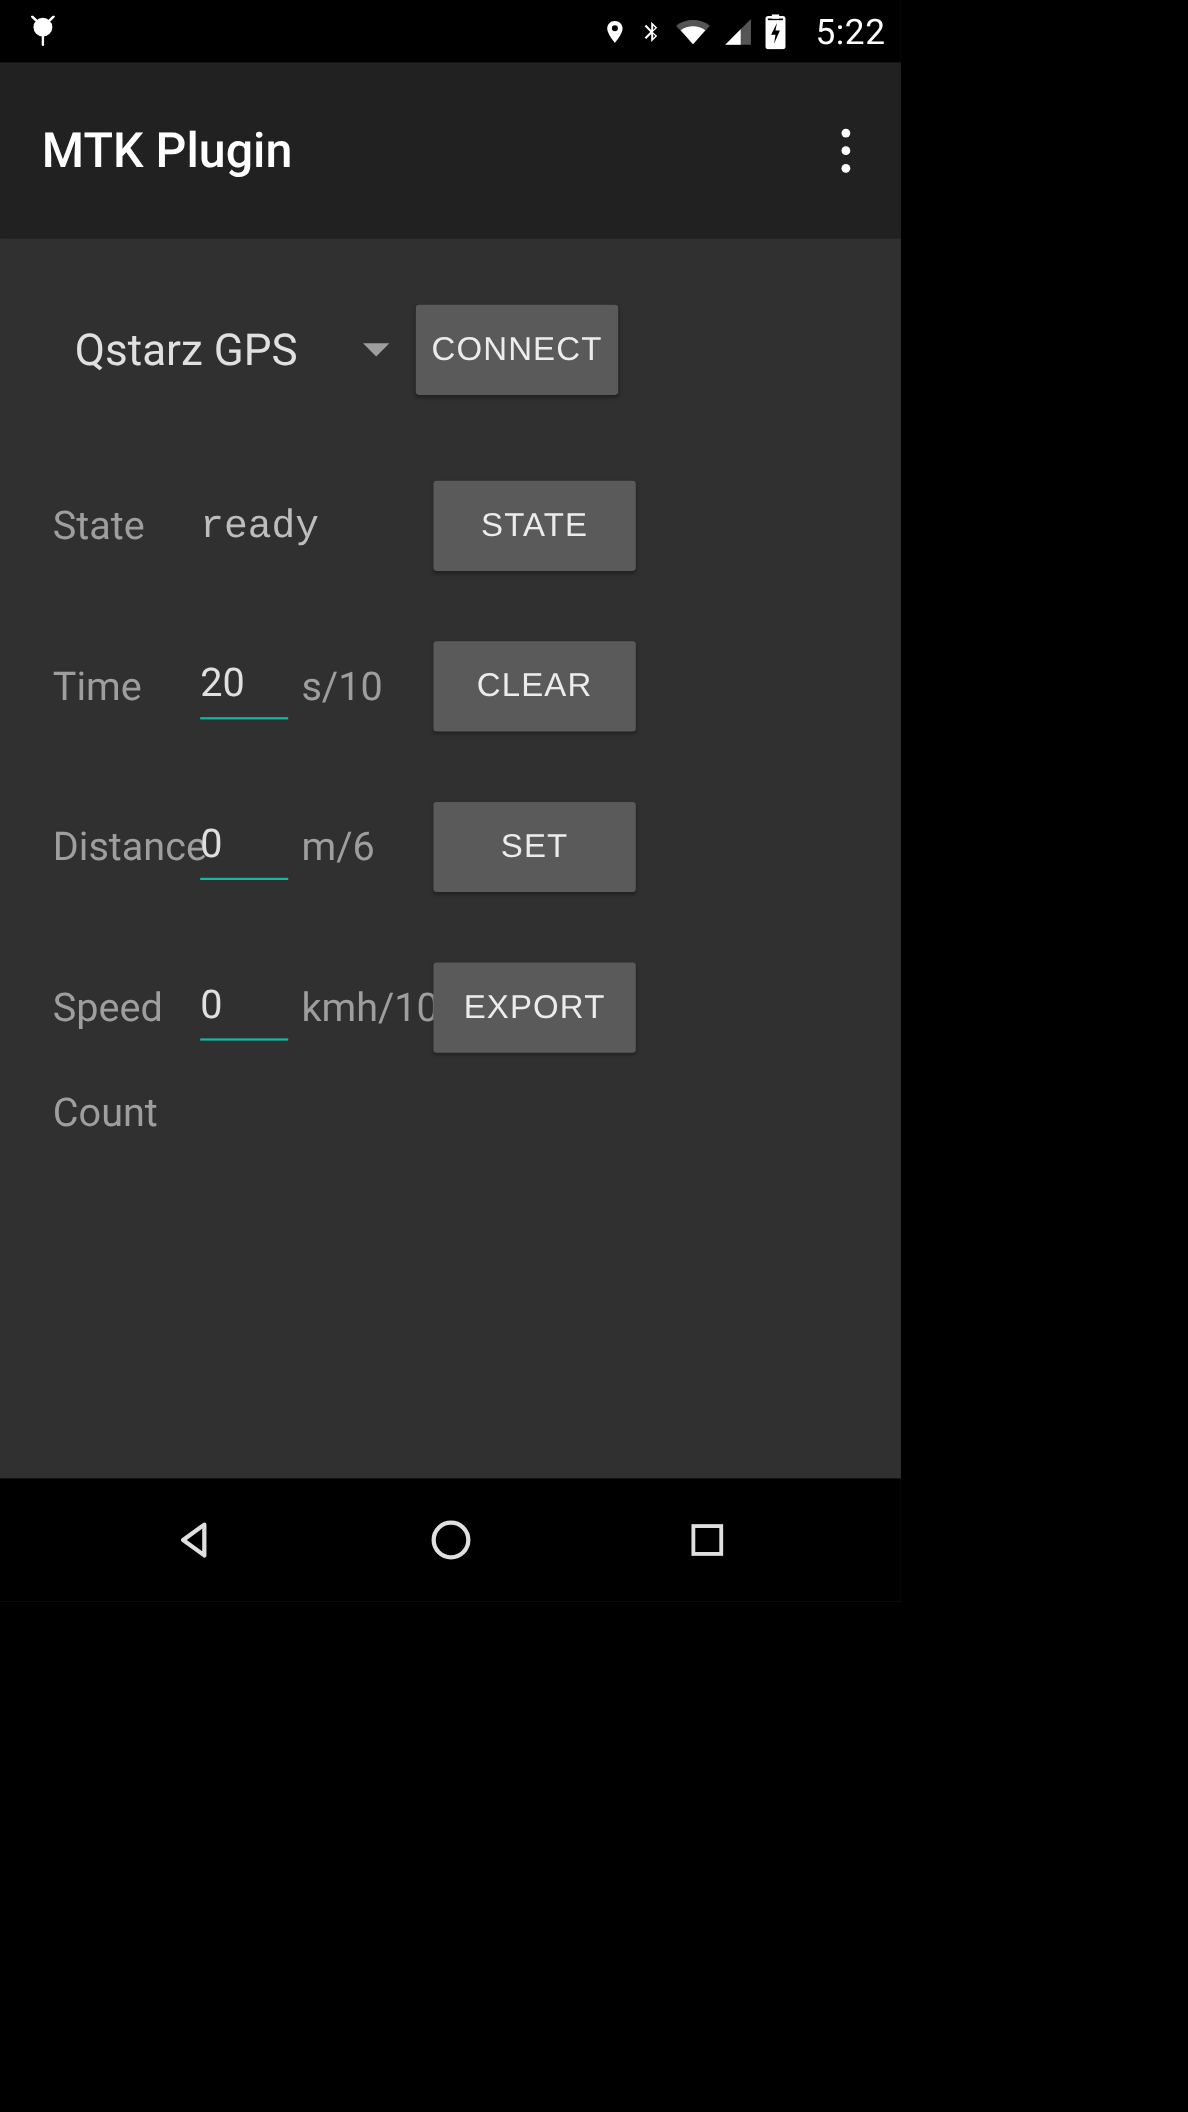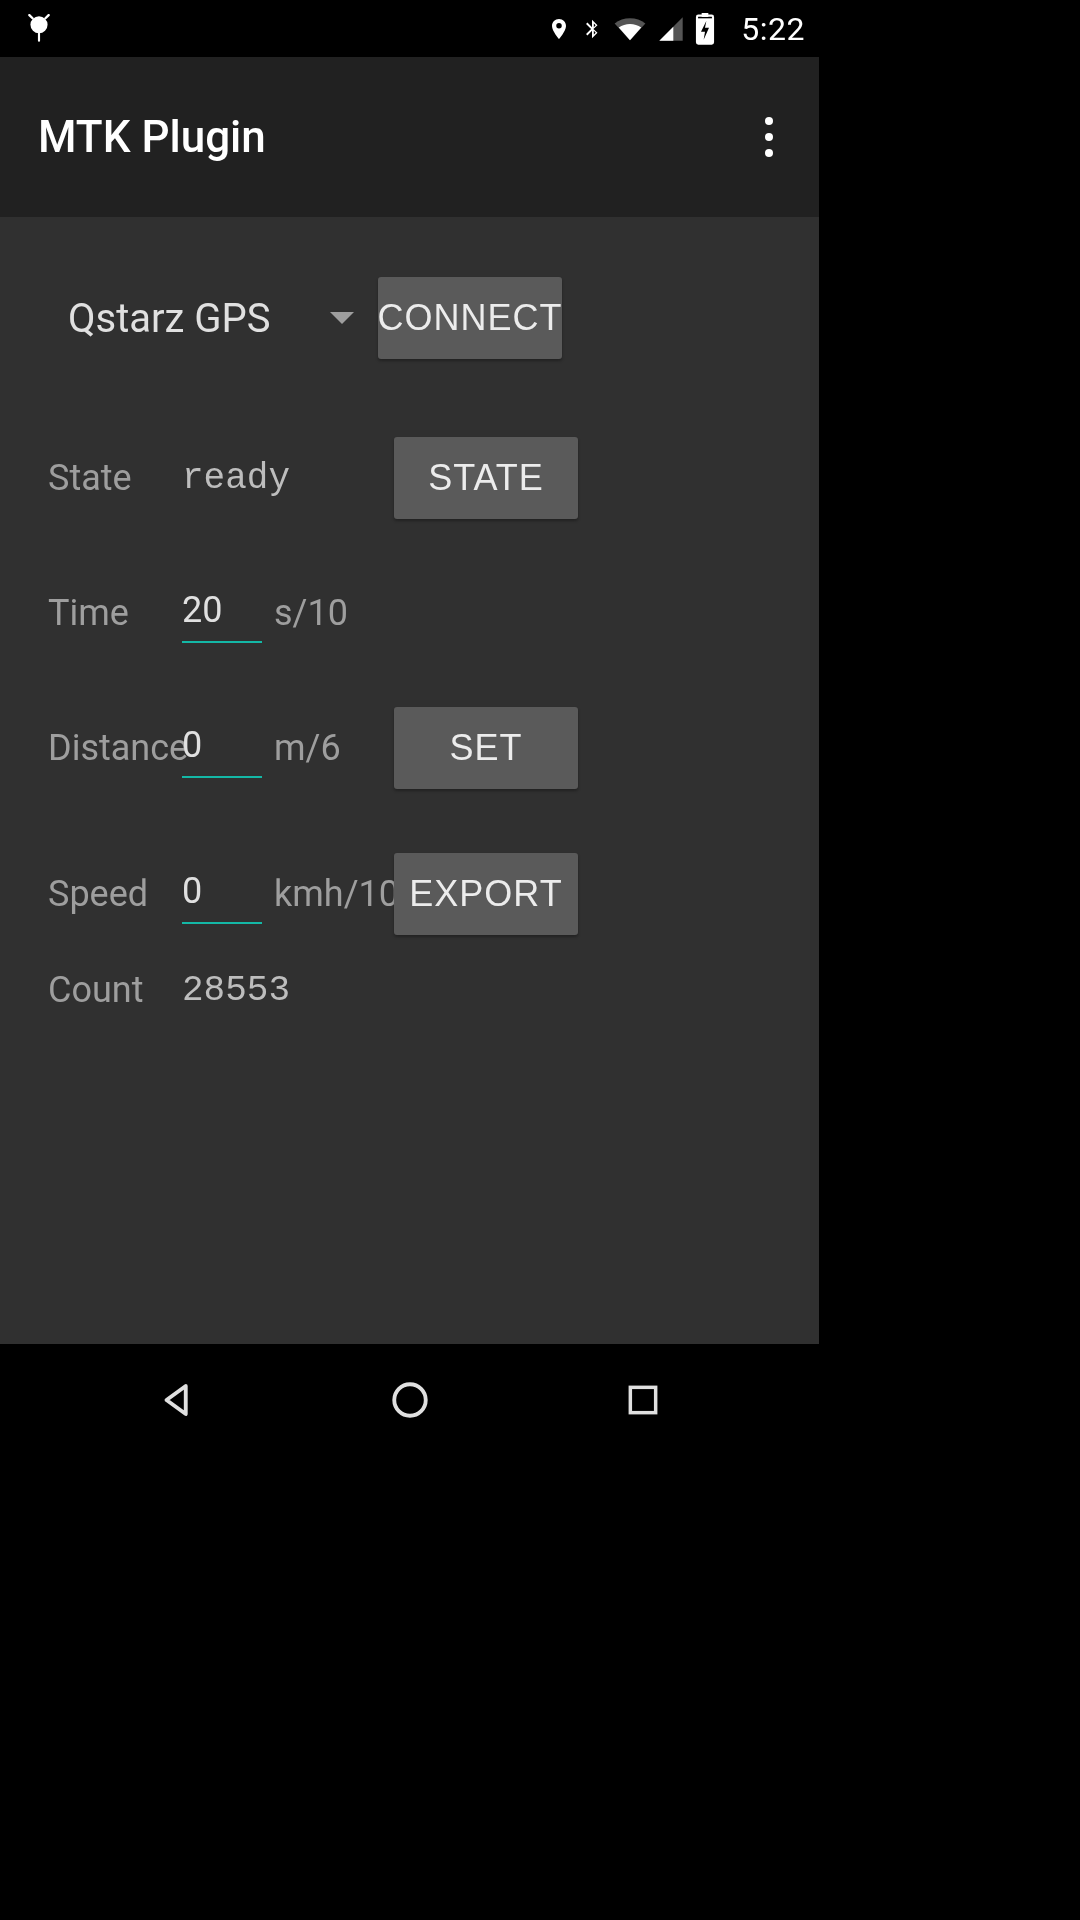--- a/index.html
+++ b/index.html
@@ -29,21 +29,21 @@
   .value-static { color:#bdbdbd; font-size:36px; font-weight:400;font-family:Liberation Mono, monospace; }
   .unit { color:#9e9e9e; font-size:36px; font-weight:400; }
 
   .spinner { display:flex; align-items:center; justify-content:space-between; padding:0 24px 0 20px; height:65px; cursor:pointer; }
   .spinner-text { color:#e0e0e0; font-size:40px; font-weight:400; }
   .spinner-caret { width:0; height:0; border-left:12px solid transparent; border-right:12px solid transparent; border-top:12px solid #9e9e9e; }
 
   .edit { width:80px; height:60px; border:none; border-bottom:2px solid #14b8a6; background:transparent; color:#e0e0e0; font-size:36px; font-family:inherit; padding-bottom:4px; outline:none; }
 
   .btn-col { display:flex; justify-content:flex-start; }
-  .btn { width:184px; height:82px; background:#5a5a5a; color:#ececec; border:none; font-size:36px; font-weight:500; letter-spacing:1px; cursor:pointer; border-radius:3px; box-shadow:0 2px 3px rgba(0,0,0,0.3); display:flex; align-items:center; justify-content:center; }
+  .btn { width:184px; height:82px; background:#5a5a5a; color:#ececec; border:none; font-size:30px; font-weight:500; letter-spacing:1px; cursor:pointer; border-radius:3px; box-shadow:0 2px 3px rgba(0,0,0,0.3); display:flex; align-items:center; justify-content:center; }
 
   
   .nav-bar { height:112px; background:#000; display:flex; align-items:center; justify-content:space-around; padding:0 60px; }
   .nav-btn { width:60px; height:60px; display:flex; align-items:center; justify-content:center; cursor:pointer; }
 </style>
 </head>
 <body>
 
 <div class="screen">
 
@@ -118,20 +118,23 @@
       <span class="value-static" style="grid-column:2/4">ready</span>
       <div class="btn-col">
         <button class="btn">STATE</button>
       </div>
     </div>
 
     <div class="row">
       <span class="label">Time</span>
       <input class="edit" value="20" style="">
       <span class="unit">s/10</span>
+      <div class="btn-col">
+        <button class="btn">CLEAR</button>
+      </div>
     </div>
 
     <div class="row">
       <span class="label">Distance</span>
       <input class="edit" value="0" style="">
       <span class="unit">m/6</span>
       <div class="btn-col">
         <button class="btn">SET</button>
       </div>
     </div>
@@ -140,21 +143,20 @@
       <span class="label">Speed</span>
       <input class="edit" value="0" style="">
       <span class="unit">kmh/10</span>
       <div class="btn-col">
         <button class="btn">EXPORT</button>
       </div>
     </div>
 
     <div class="row-count" style="margin-top:-30px;">
       <span class="label">Count</span>
-      <span class="value-static">28553</span>
     </div>
 
   </div>
 
   <div class="nav-bar">
     <div class="nav-btn">
       <svg width="42" height="42" viewBox="0 0 24 24" fill="none" stroke="#e0e0e0" stroke-width="2.2" stroke-linejoin="round" stroke-linecap="round">
           <path d="M17 4 L6 12 L17 20 Z" fill="none"></path>
         </svg>
     </div>

